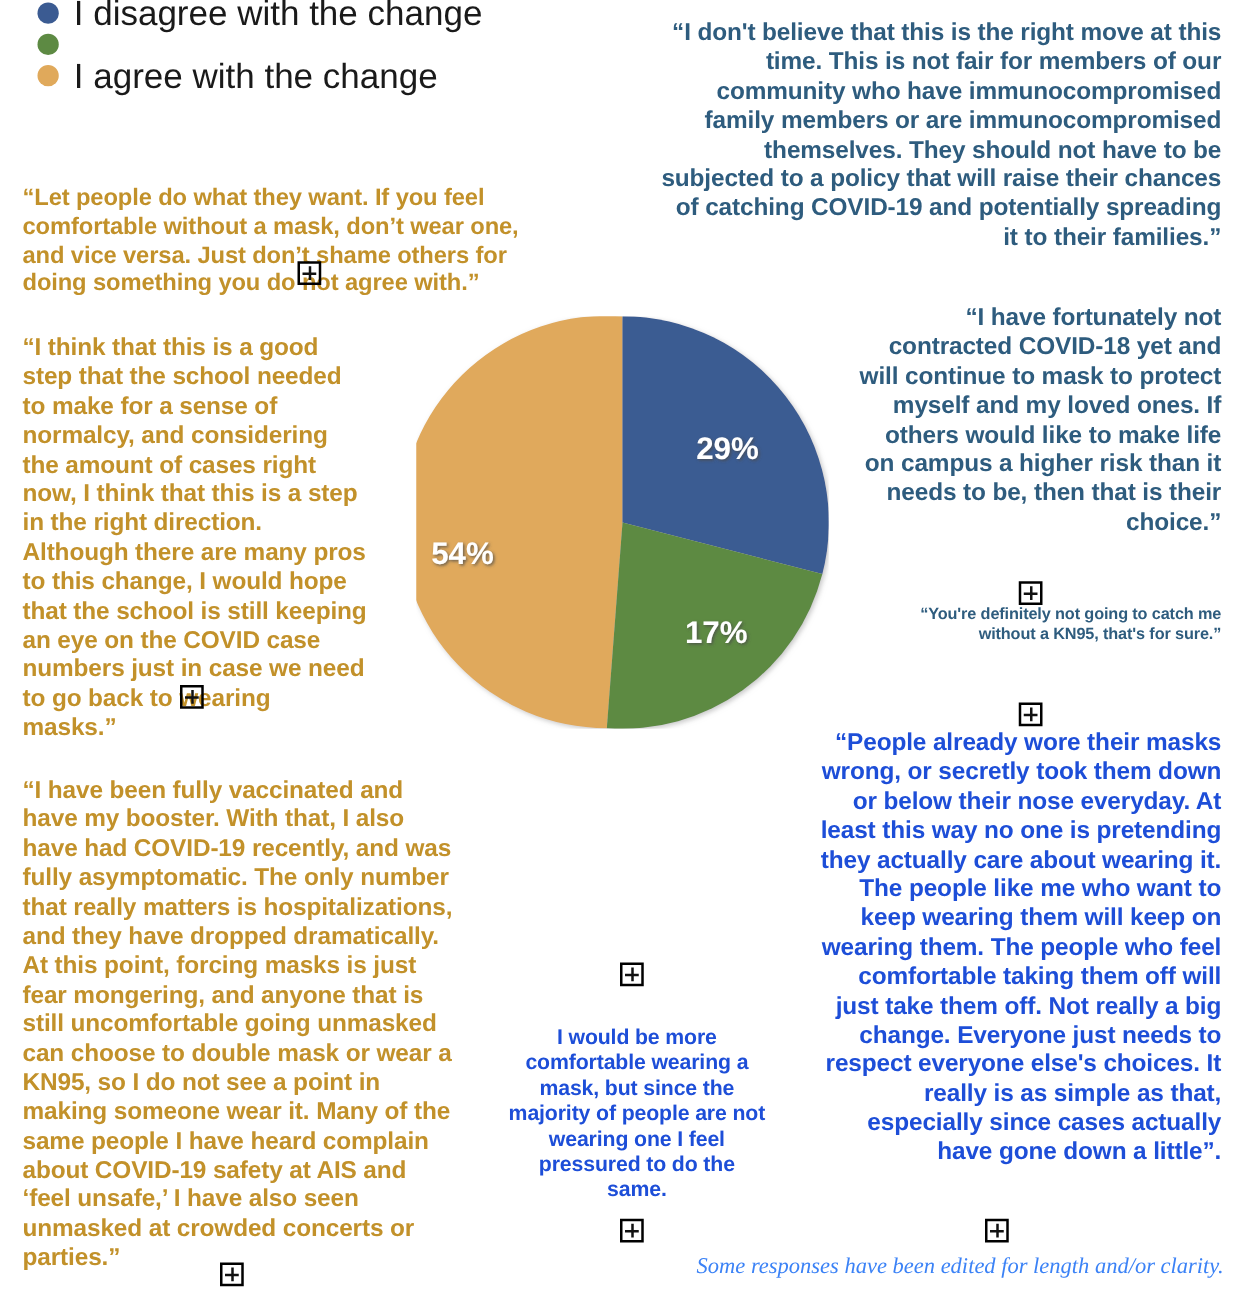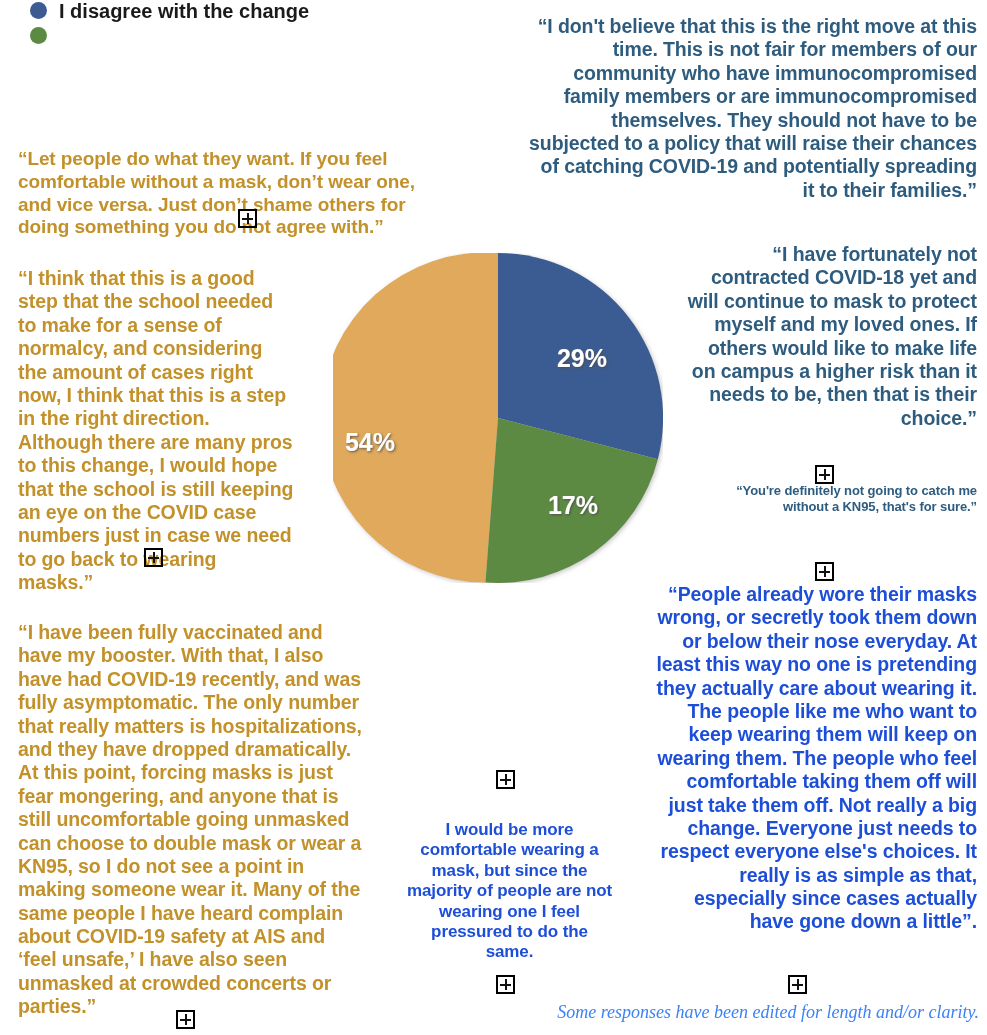--- a/index.html
+++ b/index.html
@@ -31,23 +31,23 @@
     height: 25px;
   }
   .legend-dot {
     width: 17px;
     height: 17px;
     border-radius: 50%;
     flex: 0 0 17px;
     margin-right: 12px;
   }
   .legend-label {
-    font-size: 20px;
+    font-size: 28px;
     color: #1a1a1a;
-    font-weight: 700;
+    font-weight: 400;
     line-height: 24px;
     white-space: nowrap;
   }
 
   
   .quote {
     position: absolute;
     font-weight: bold;
     line-height: 1.20;
     letter-spacing: -0.1px;
@@ -144,20 +144,24 @@
     <span></span>
   </div>
 
   <div id="legend">
     <div class="legend-row">
       <span class="legend-dot" style="background:#3B5B92"></span>
       <span class="legend-label">I disagree with the change</span>
     </div>
     <div class="legend-row">
       <span class="legend-dot" style="background:#5D8A43"></span>
+    </div>
+    <div class="legend-row">
+      <span class="legend-dot" style="background:#E0A95B"></span>
+      <span class="legend-label">I agree with the change</span>
     </div>
   </div>
 
   <div id="pie-wrap">
     <svg id="pie-svg" width="330" height="330" viewBox="0 0 330 330">
       <defs>
         <filter id="lblshadow" x="-50%" y="-50%" width="200%" height="200%">
           <feDropShadow dx="1.2" dy="1.2" stdDeviation="1.1" flood-color="#4a4a4a" flood-opacity="0.8"></feDropShadow>
         </filter>
         <filter id="pieshadow" x="-20%" y="-20%" width="150%" height="150%">

